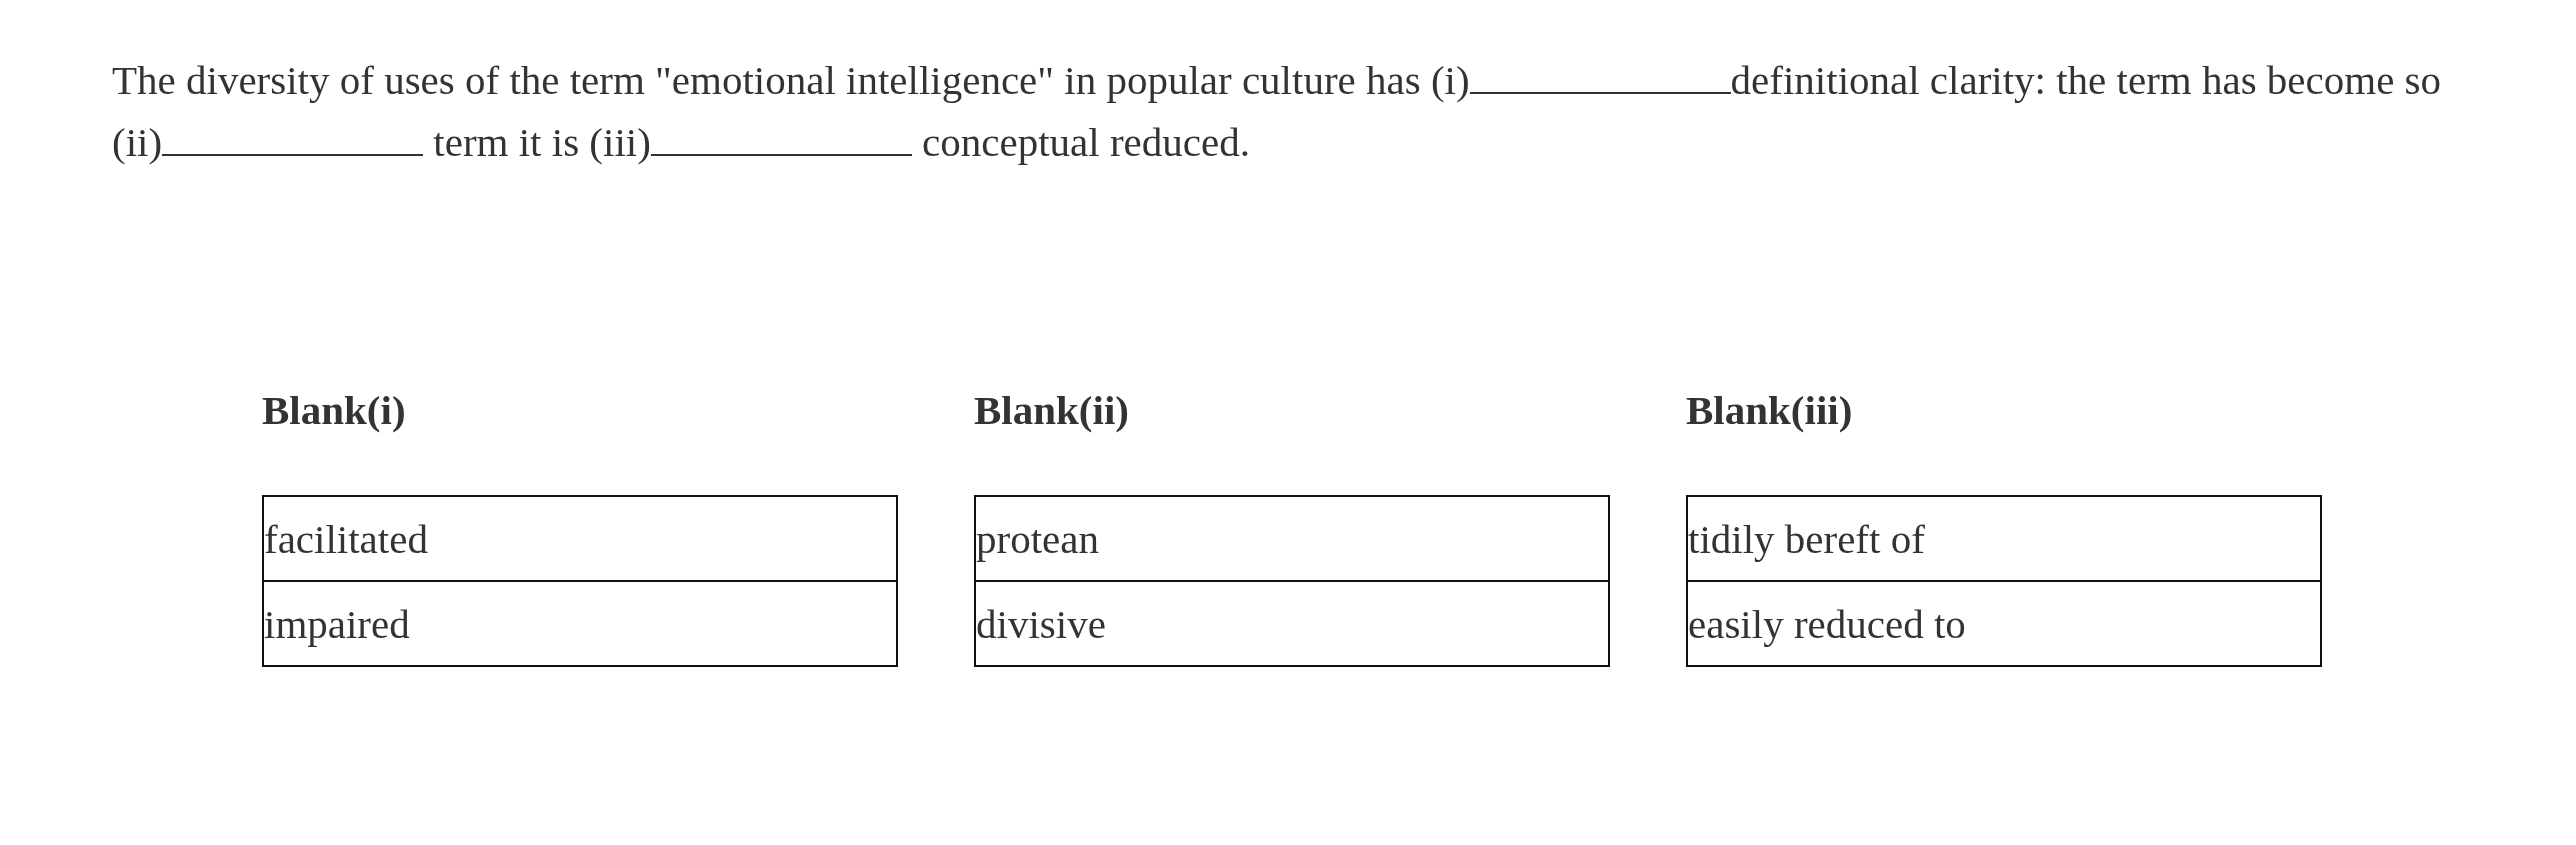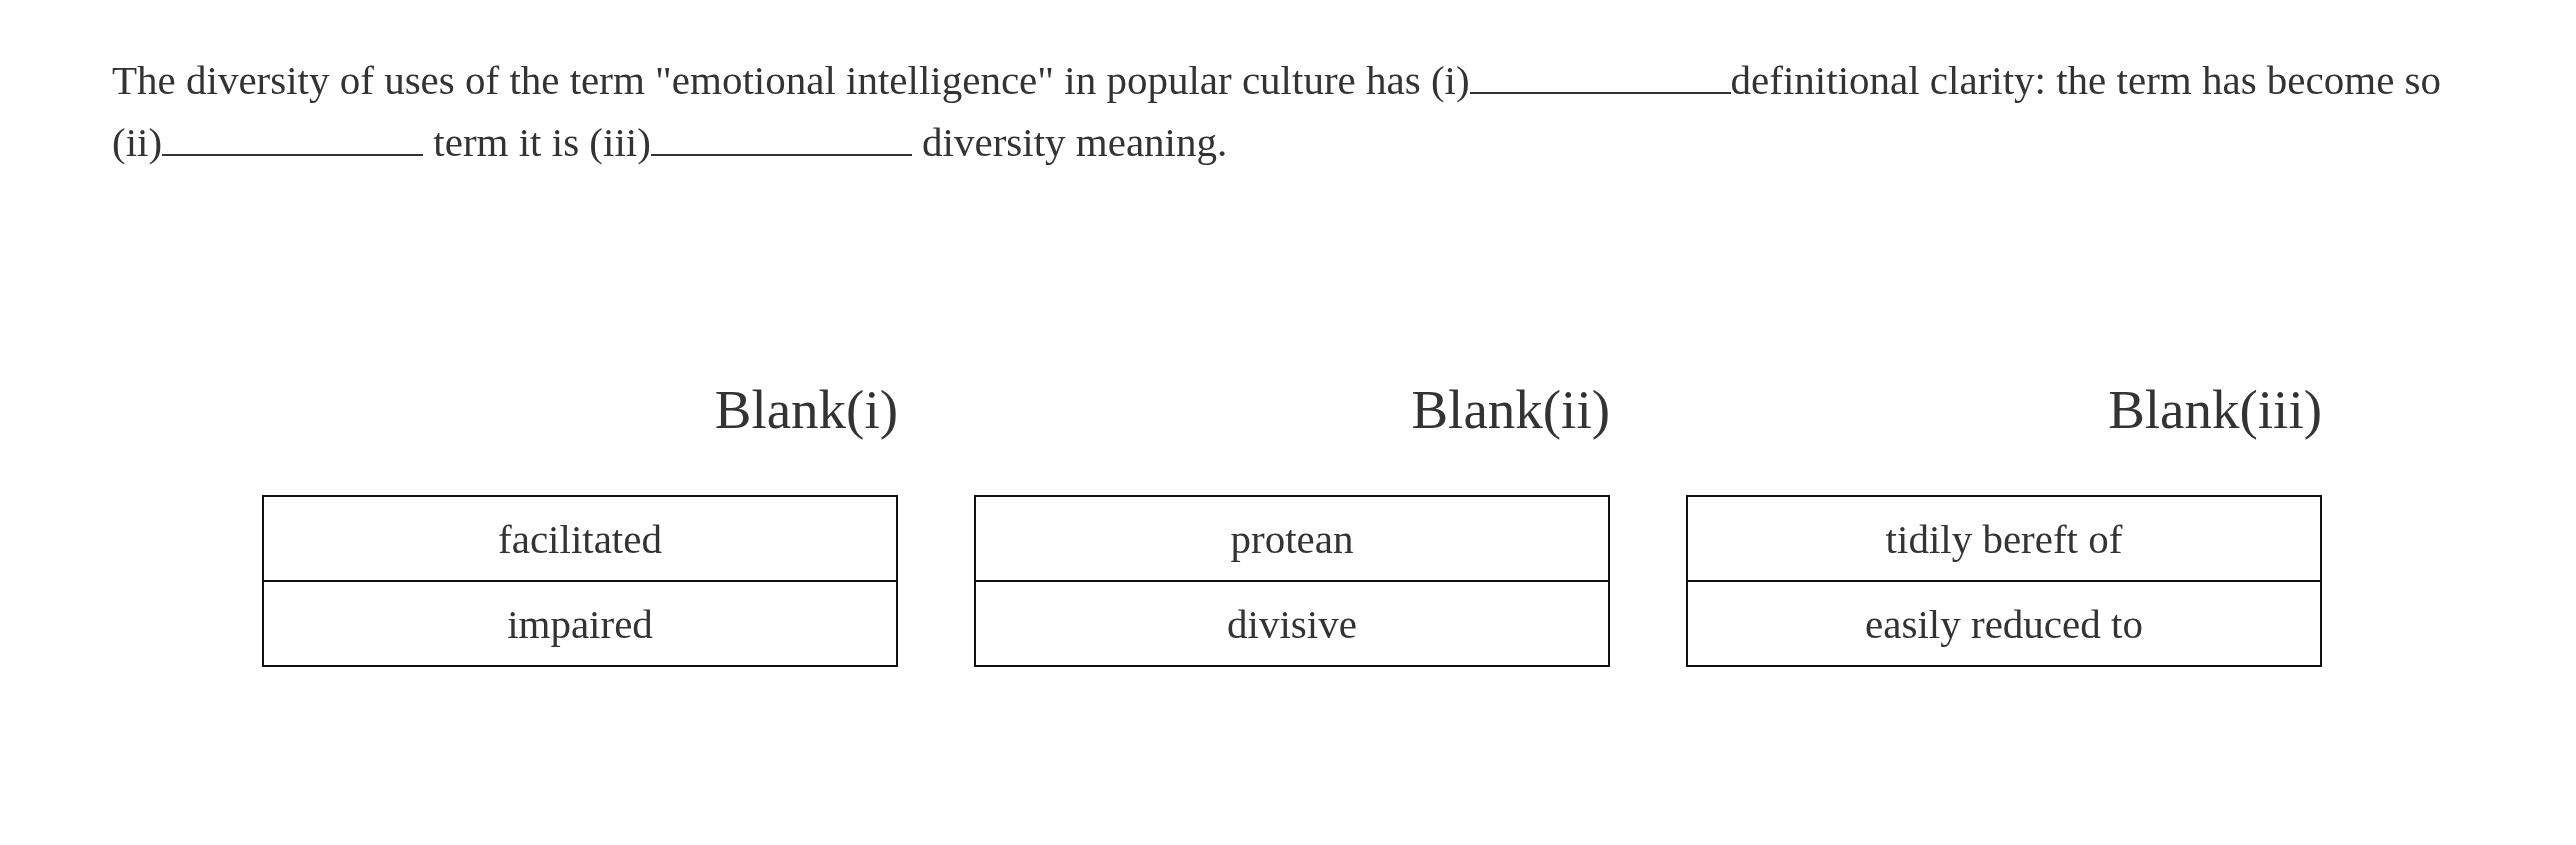--- a/index.html
+++ b/index.html
@@ -33,48 +33,48 @@
     }
     .column {
       position: absolute;
       top: 377px;
       width: 636px;
     }
     .col-1 { left: 262px; }
     .col-2 { left: 974px; }
     .col-3 { left: 1686px; }
     .col-label {
-      text-align: right;
-      font-size: 55px;
+      text-align: left;
+      font-size: 41px;
       height: 66px;
       line-height: 66px;
       margin: 0;
+      font-weight: bold;
     }
     .choices {
       position: absolute;
       top: 118px;
       left: 0;
       width: 636px;
       border-collapse: collapse;
       border: 2.5px solid #111111;
     }
     .choice {
       height: 83px;
       border: 2.5px solid #111111;
-      text-align: center;
       font-size: 41px;
       padding: 0;
       cursor: pointer;
       color: #333333;
     }
   </style>
 </head>
 <body>
 
-<p class="question"><span>The diversity of uses of the term "emotional intelligence" in popular culture has (i)</span><span class="blank-line"></span><span>definitional clarity: the term has become so (ii)</span><span class="blank-line"></span><span> term it is (iii)</span><span class="blank-line"></span><span> diversity meaning.</span></p>
+<p class="question"><span>The diversity of uses of the term "emotional intelligence" in popular culture has (i)</span><span class="blank-line"></span><span>definitional clarity: the term has become so (ii)</span><span class="blank-line"></span><span> term it is (iii)</span><span class="blank-line"></span><span> conceptual reduced.</span></p>
 
 <div class="column col-1">
   <p class="col-label">Blank(i)</p>
   <table class="choices">
     <tbody>
         <tr>
           <td class="choice">facilitated</td>
         </tr>
     <tr>
           <td class="choice">impaired</td>

